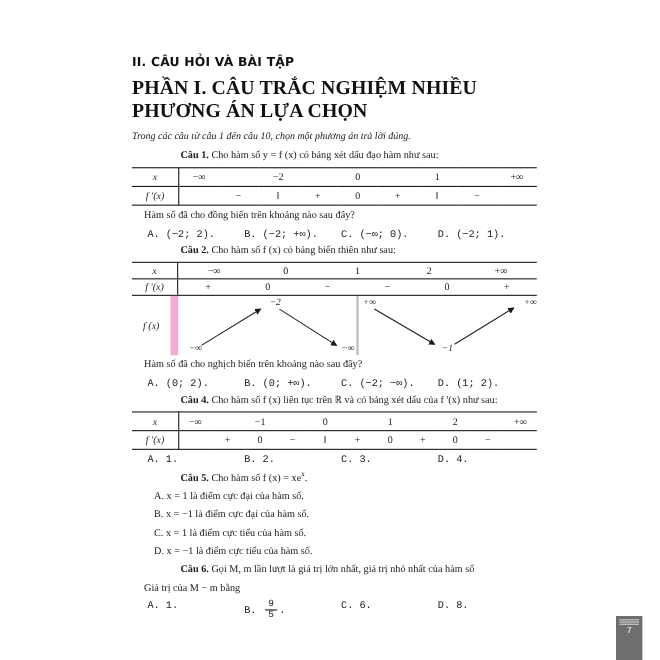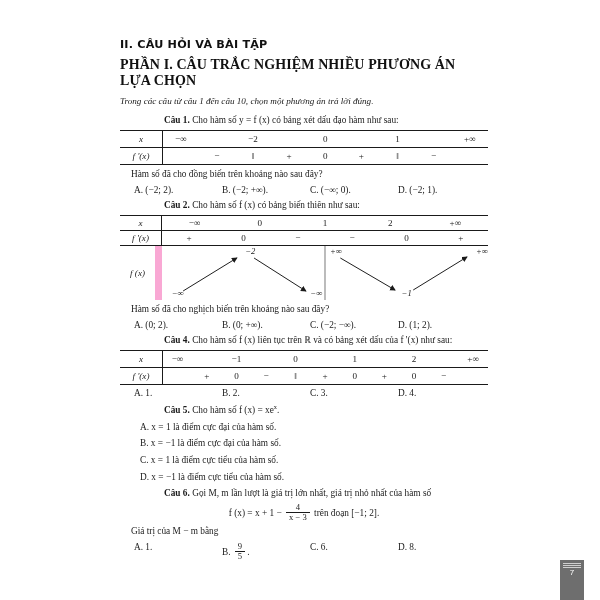--- a/index.html
+++ b/index.html
@@ -6,38 +6,38 @@
   body{
     width:600px;height:600px;
     background:#ffffff;
     font-family:"Liberation Serif", serif;
     color:#1a1a1a;
     overflow:hidden;
     position:relative;
   }
   .page{
     position:absolute;
-    left:0;top:0;
+    left:0;top:12px;
     width:600px;height:488px;
     box-sizing:border-box;
     padding:38px 112px 0 120px;
   }
   
   .h-section{
     font-family:"DejaVu Sans", sans-serif;
     font-weight:bold;
     font-size:11.2px;
     letter-spacing:.2px;
     margin:0 0 6px 0;
     color:#111;
   }
   .h-part{
     font-family:"Liberation Serif", serif;
     font-weight:bold;
-    font-size:14px;
+    font-size:18px;
     margin:0 0 7px 0;
     letter-spacing:.1px;
     color:#111;
   }
   .h-instr{
     font-style:italic;
     font-size:9.1px;
     margin:0 0 8px 0;
     color:#1a1a1a;
   }
@@ -57,20 +57,21 @@
   .q-center{
     text-align:center;
     font-size:9.3px;
     margin:2px 0 2px 0;
   }
   
   .answers{
     display:flex;
     margin:3px 0 4px 14px;
     font-size:9.3px;
+    font-family:Liberation Mono, monospace;
   }
   .answers .opt{flex:0 0 88px;}
   .answers .opt:last-child{flex:0 0 auto;}
   
   .answers-col{margin:3px 0 2px 20px;font-size:9.3px;}
   .answers-col .opt{margin:0 0 4.5px 0;line-height:1.3;}
   .frac{
     display:inline-block;
     vertical-align:-0.48em;
     text-align:center;
@@ -363,28 +364,20 @@
       <div class="opt">C. x = 1 là điểm cực tiểu của hàm số.</div>
       <div class="opt">D. x = −1 là điểm cực tiểu của hàm số.</div>
     </div>
   </div>
 
   <div class="q">
     <div class="q-stem">
       <b>Câu 6.</b>
       <span>Gọi M, m lần lượt là giá trị lớn nhất, giá trị nhỏ nhất của hàm số</span>
     </div>
-    <div class="q-center">
-      <span>f (x) = x + 1 −</span>
-      <span class="frac">
-        <span class="num">4</span>
-        <span class="den">x − 3</span>
-      </span>
-      <span>trên đoạn [−1; 2].</span>
-    </div>
     <div class="q-sub">Giá trị của M − m bằng</div>
     <div class="answers">
       <span class="opt">A. 1.</span>
       <span class="opt">
         <span>B.</span>
         <span class="frac">
           <span class="num">9</span>
           <span class="den">5</span>
         </span>.
       </span>

